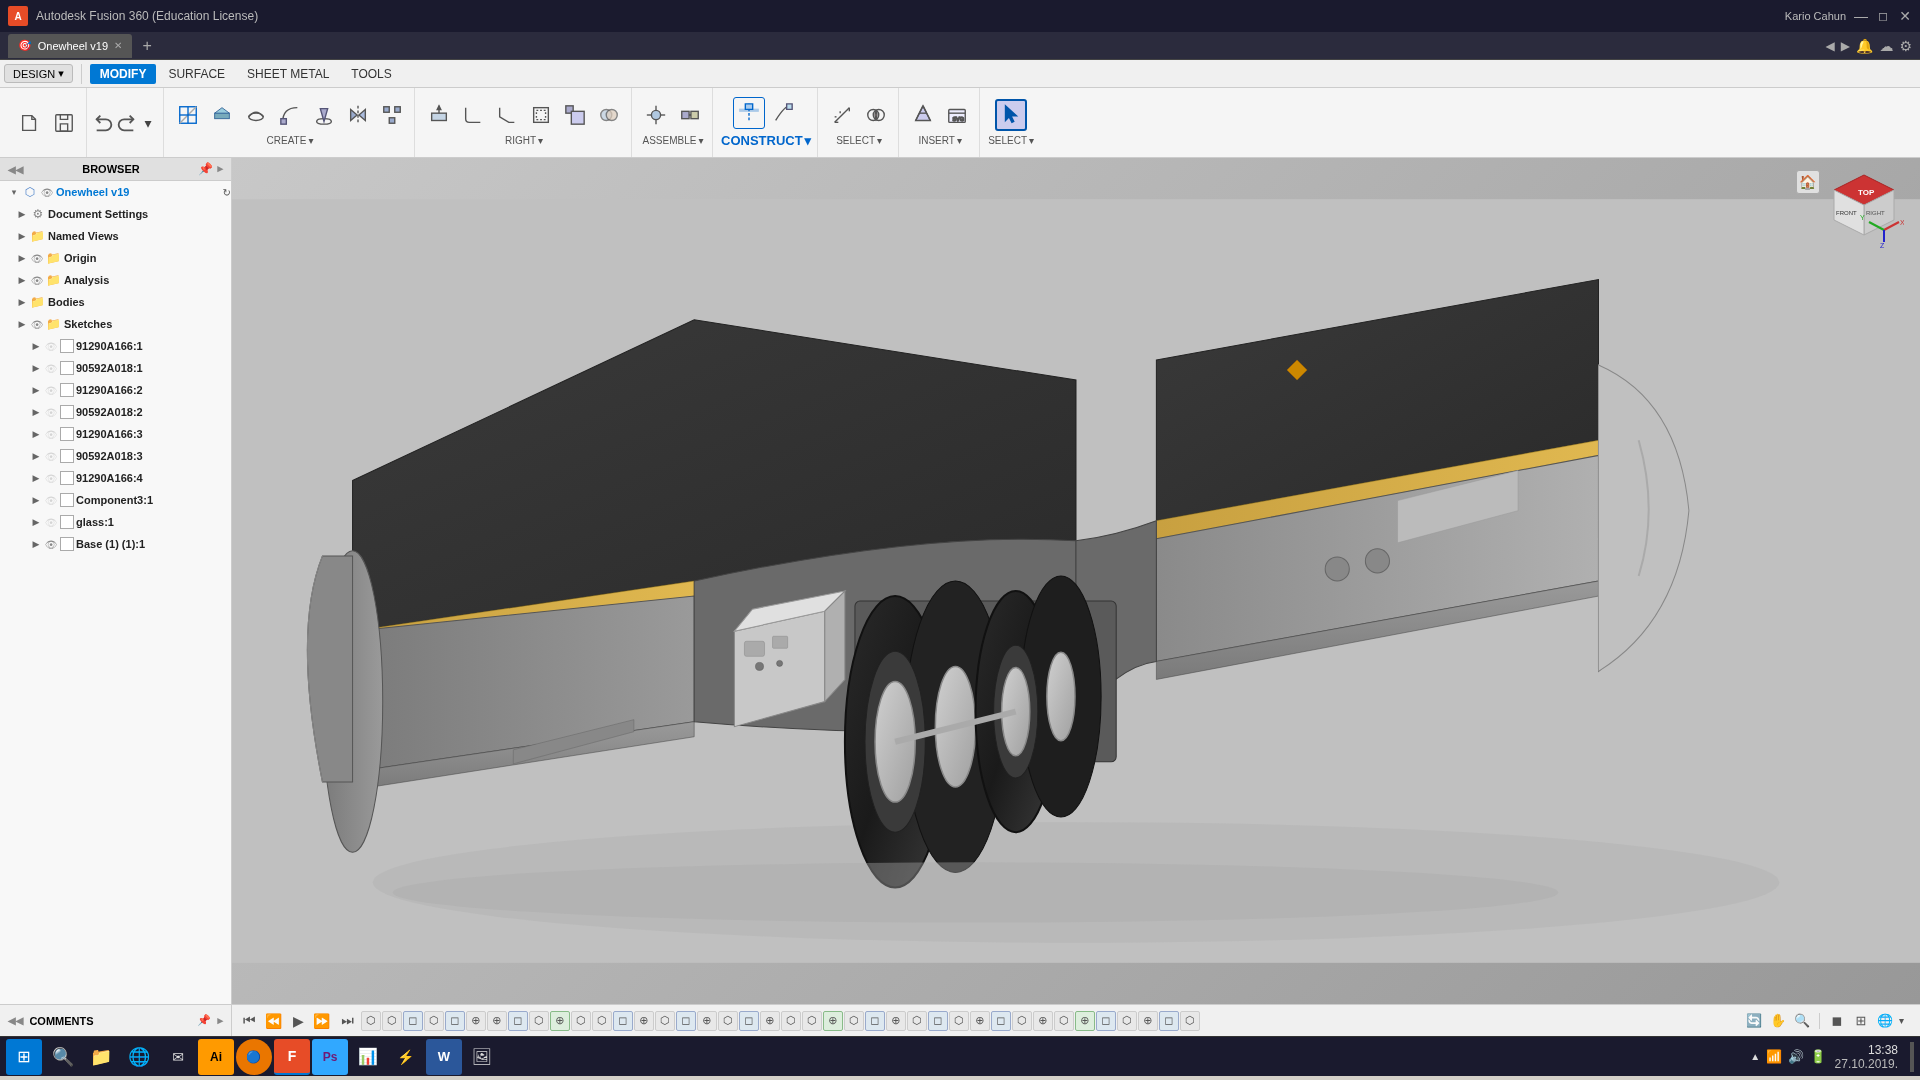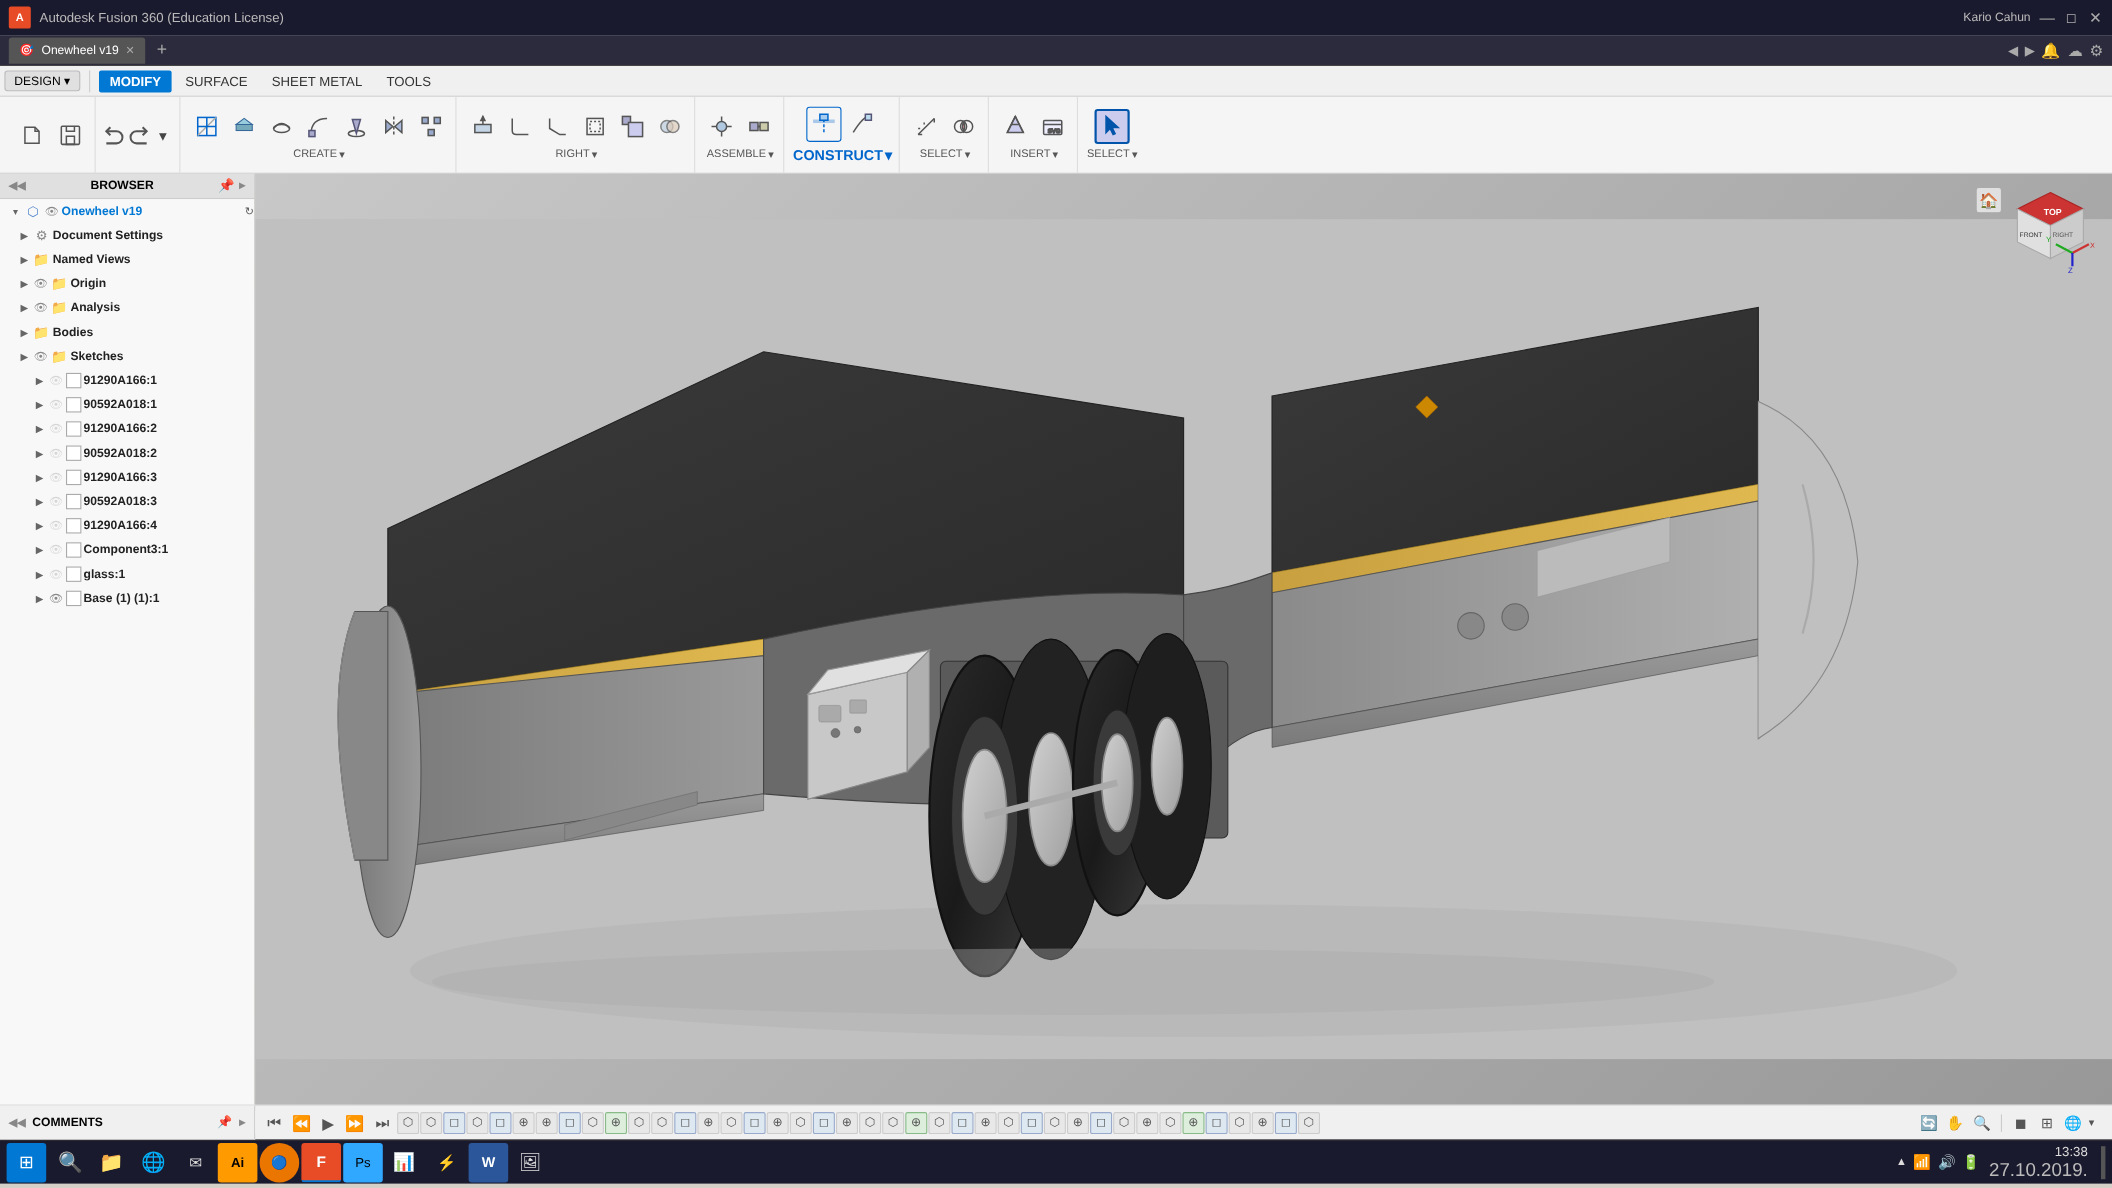--- a/index.html
+++ b/index.html
@@ -908,33 +908,33 @@
   </div>
 
   <div class="taskbar-icons">
     <div class="taskbar-icon">🔍</div>
     <div class="taskbar-icon">📁</div>
     <div class="taskbar-icon">🌐</div>
     <div class="taskbar-icon" style="font-size:14px;">✉</div>
     <div class="taskbar-icon" style="background:#FF9A00;font-size:12px;font-weight:bold;color:black;border-radius:3px;">Ai</div>
     <div class="taskbar-icon" style="background:#ea7600;border-radius:50%;color:white;font-size:12px;">🔵</div>
     <div class="taskbar-icon active" style="background:#e74c27;border-radius:3px;font-weight:bold;color:white;font-size:14px;">F</div>
-    <div class="taskbar-icon" style="background:#31A8FF;border-radius:3px;font-size:12px;font-weight:normal;color:#000000;">Ps</div>
+    <div class="taskbar-icon" style="background:#31A8FF;border-radius:3px;font-size:12px;font-weight:bold;color:#701a75;">Ps</div>
     <div class="taskbar-icon" style="font-size:16px;">📊</div>
     <div class="taskbar-icon" style="font-size:14px;color:#00979D;">⚡</div>
     <div class="taskbar-icon" style="background:#2B579A;border-radius:3px;font-size:13px;font-weight:bold;color:white;">W</div>
     <div class="taskbar-icon" style="font-size:16px;">🖼</div>
   </div>
 
   <div class="taskbar-right">
     <div class="taskbar-sys">
       <span style="font-size:10px;cursor:pointer;">▲</span>
       <span style="font-size:13px;cursor:pointer;">📶</span>
       <span style="font-size:13px;cursor:pointer;">🔊</span>
       <span style="font-size:13px;cursor:pointer;">🔋</span>
     </div>
     <div class="taskbar-time">
       <div style="font-size:12px;color:#ddd;">13:38</div>
-      <div style="font-size:17px;color:#bbb;">27.10.2019.</div>
+      <div style="font-size:12px;color:#bbb;">27.10.2019.</div>
     </div>
     <span style="width:4px;height:30px;background:#555;cursor:pointer;margin-left:4px;"></span>
   </div>
 </div>
 
 </body></html>

